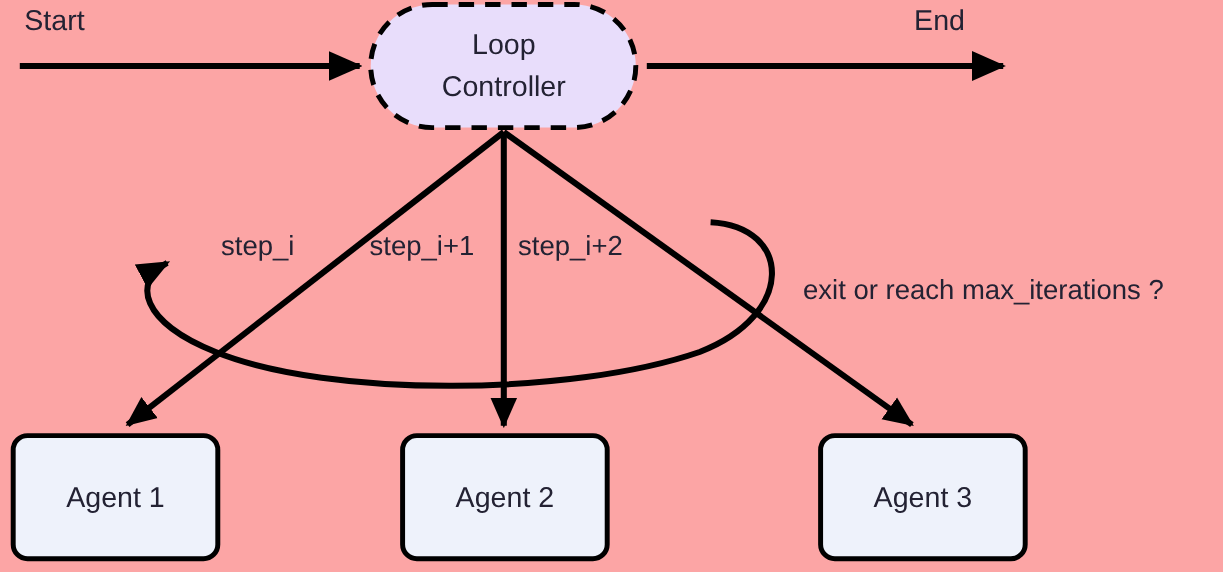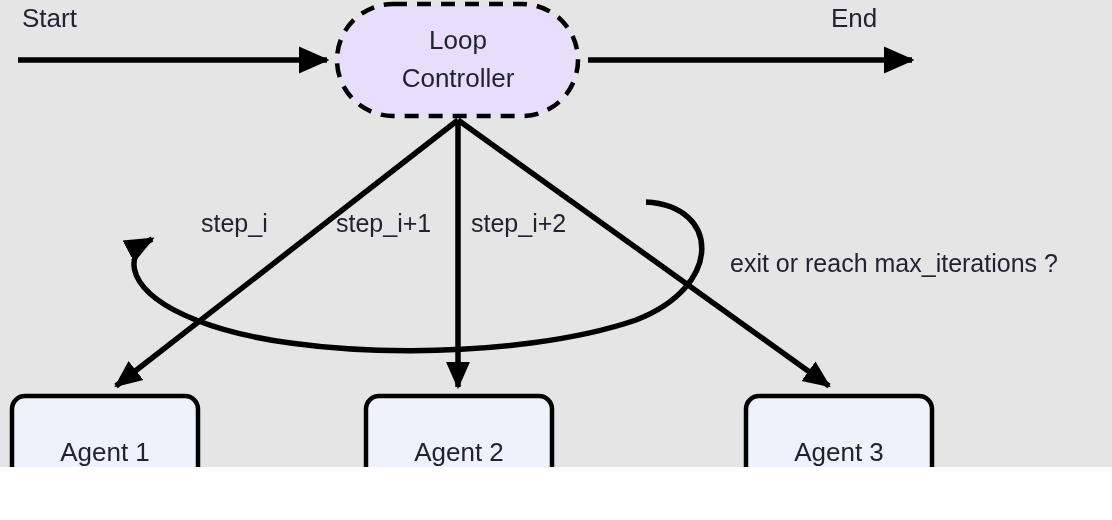--- a/index.html
+++ b/index.html
@@ -7,22 +7,22 @@
     margin: 0;
     padding: 0;
     background: #ffffff;
   }
   body {
     font-family: "Liberation Sans", sans-serif;
   }
   #diagram-root {
     position: relative;
     width: 1112px;
-    height: 467px;
-    background: #e5e5e5;
+    height: 520px;
+    background: #fca5a5;
     overflow: hidden;
   }
   #diagram-svg {
     position: absolute;
     top: 0;
     left: 0;
     width: 1112px;
     height: 520px;
   }
   .edge-line {

